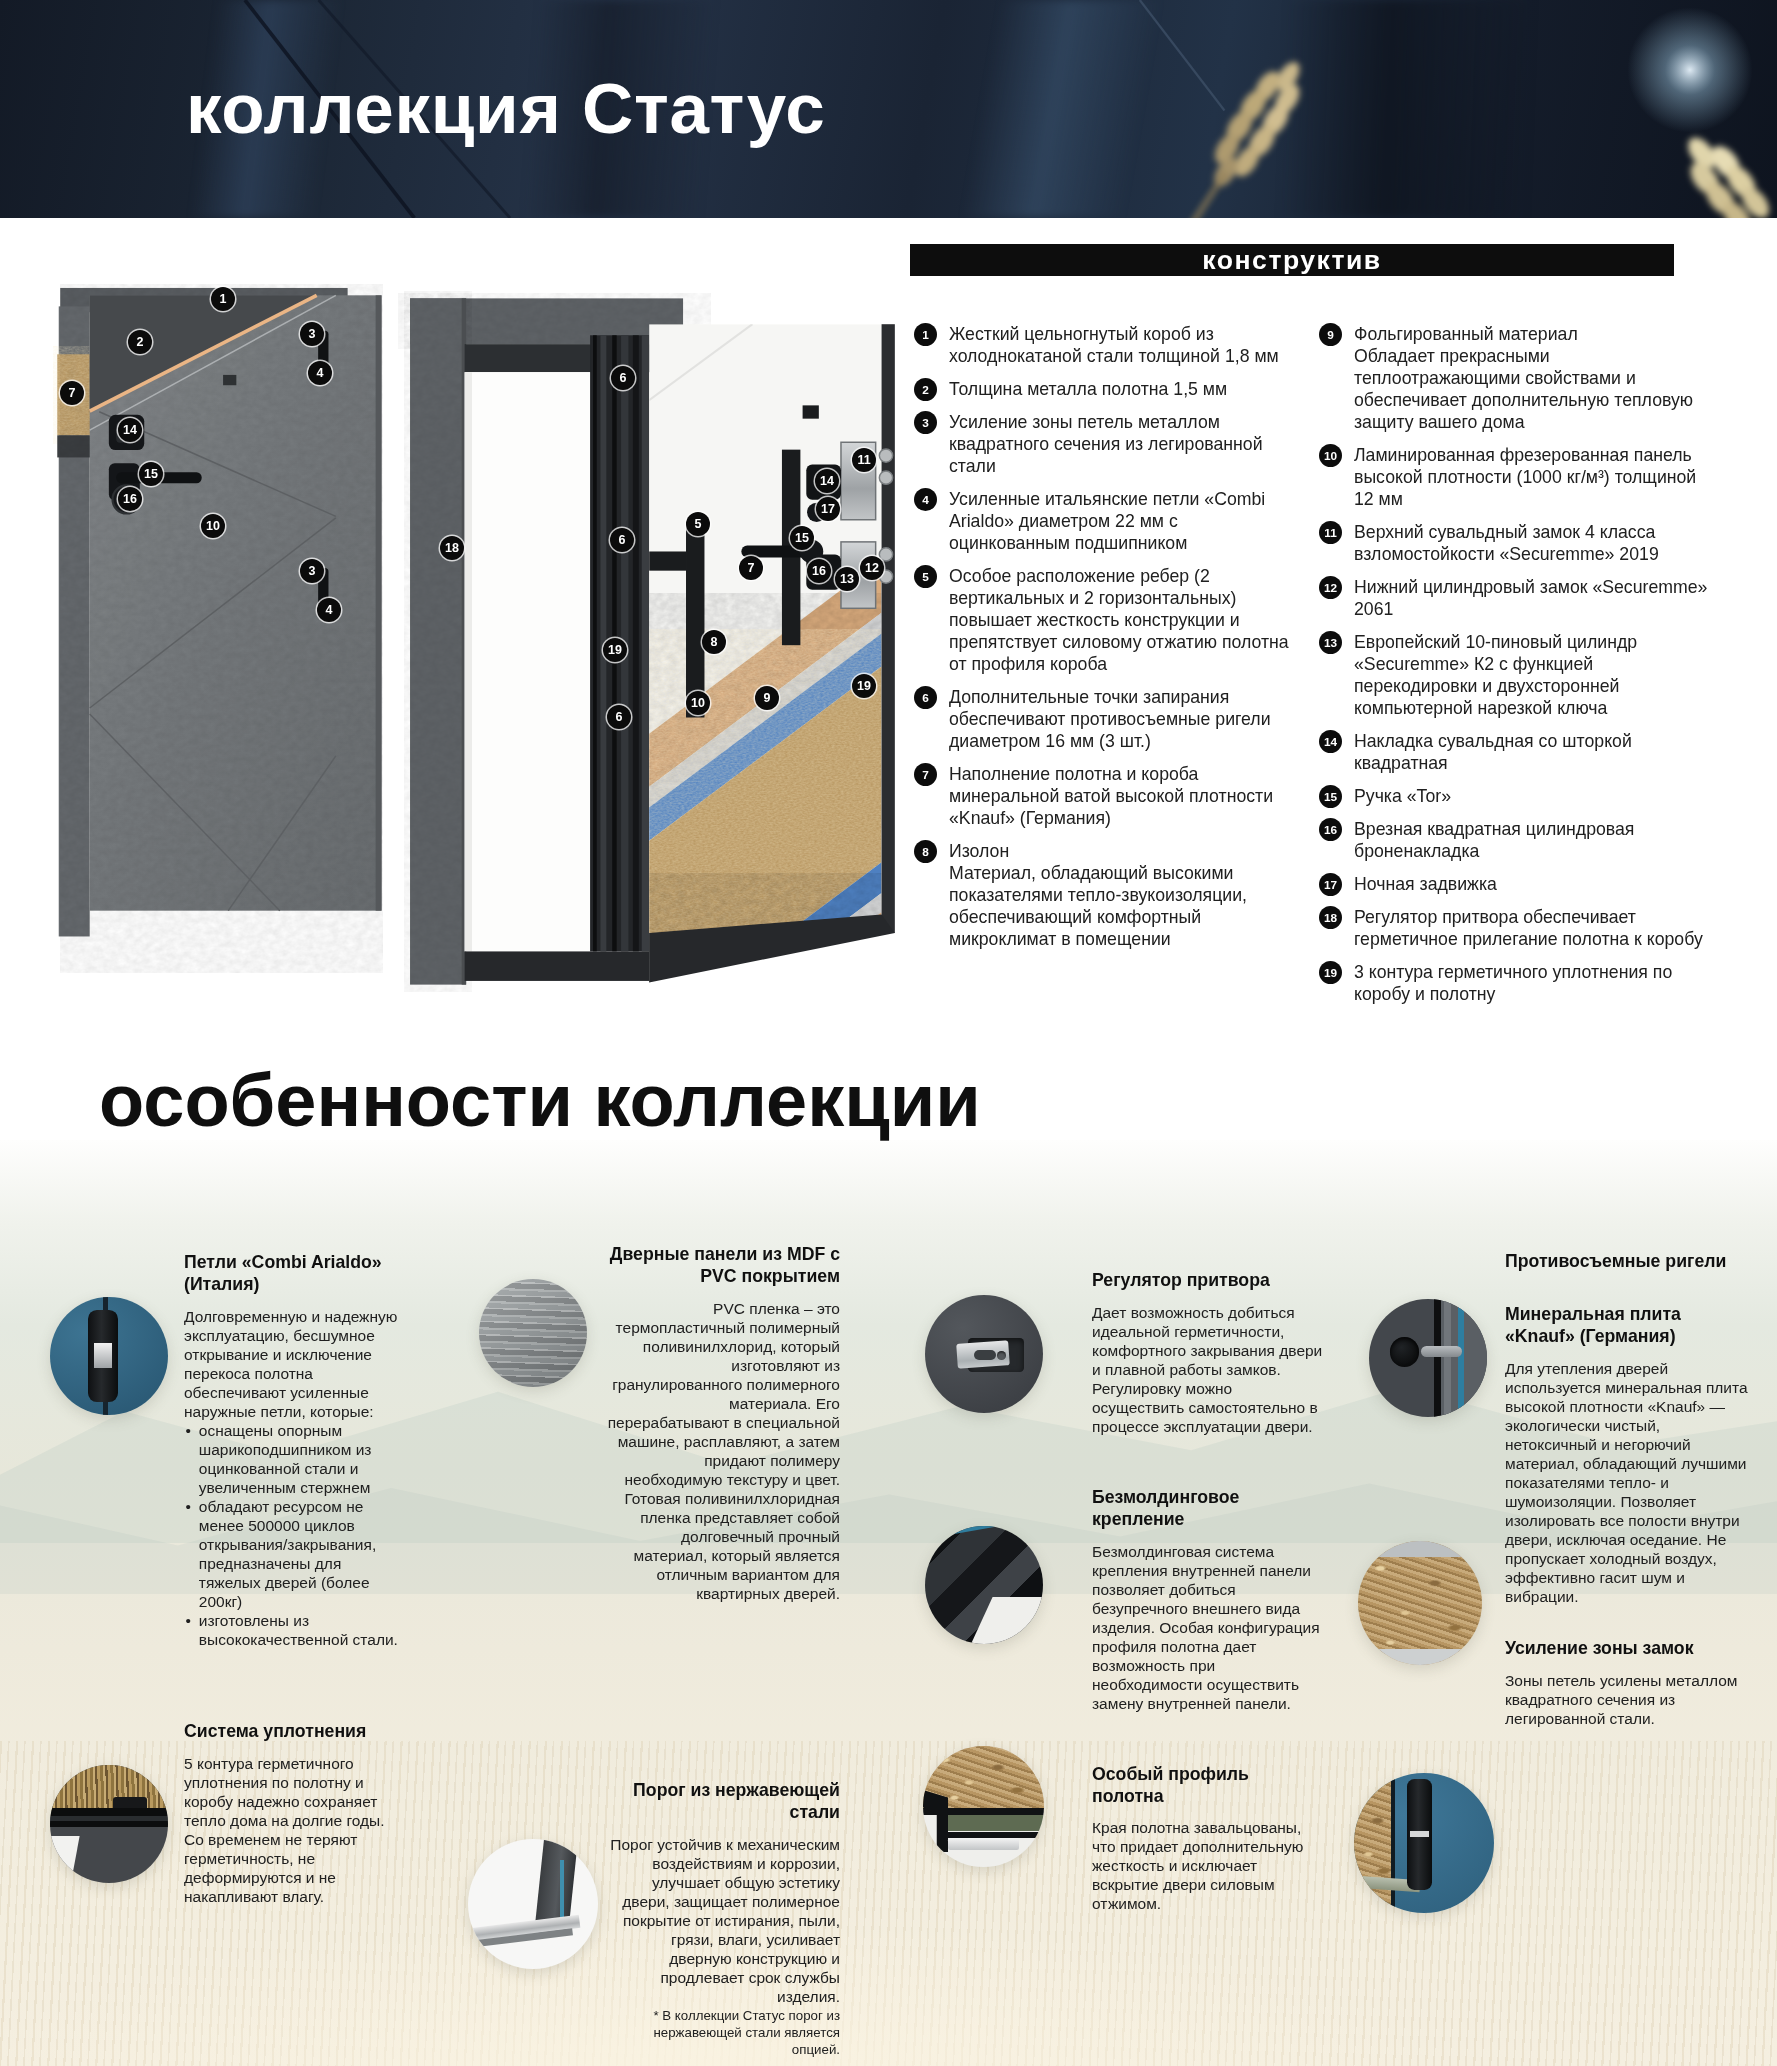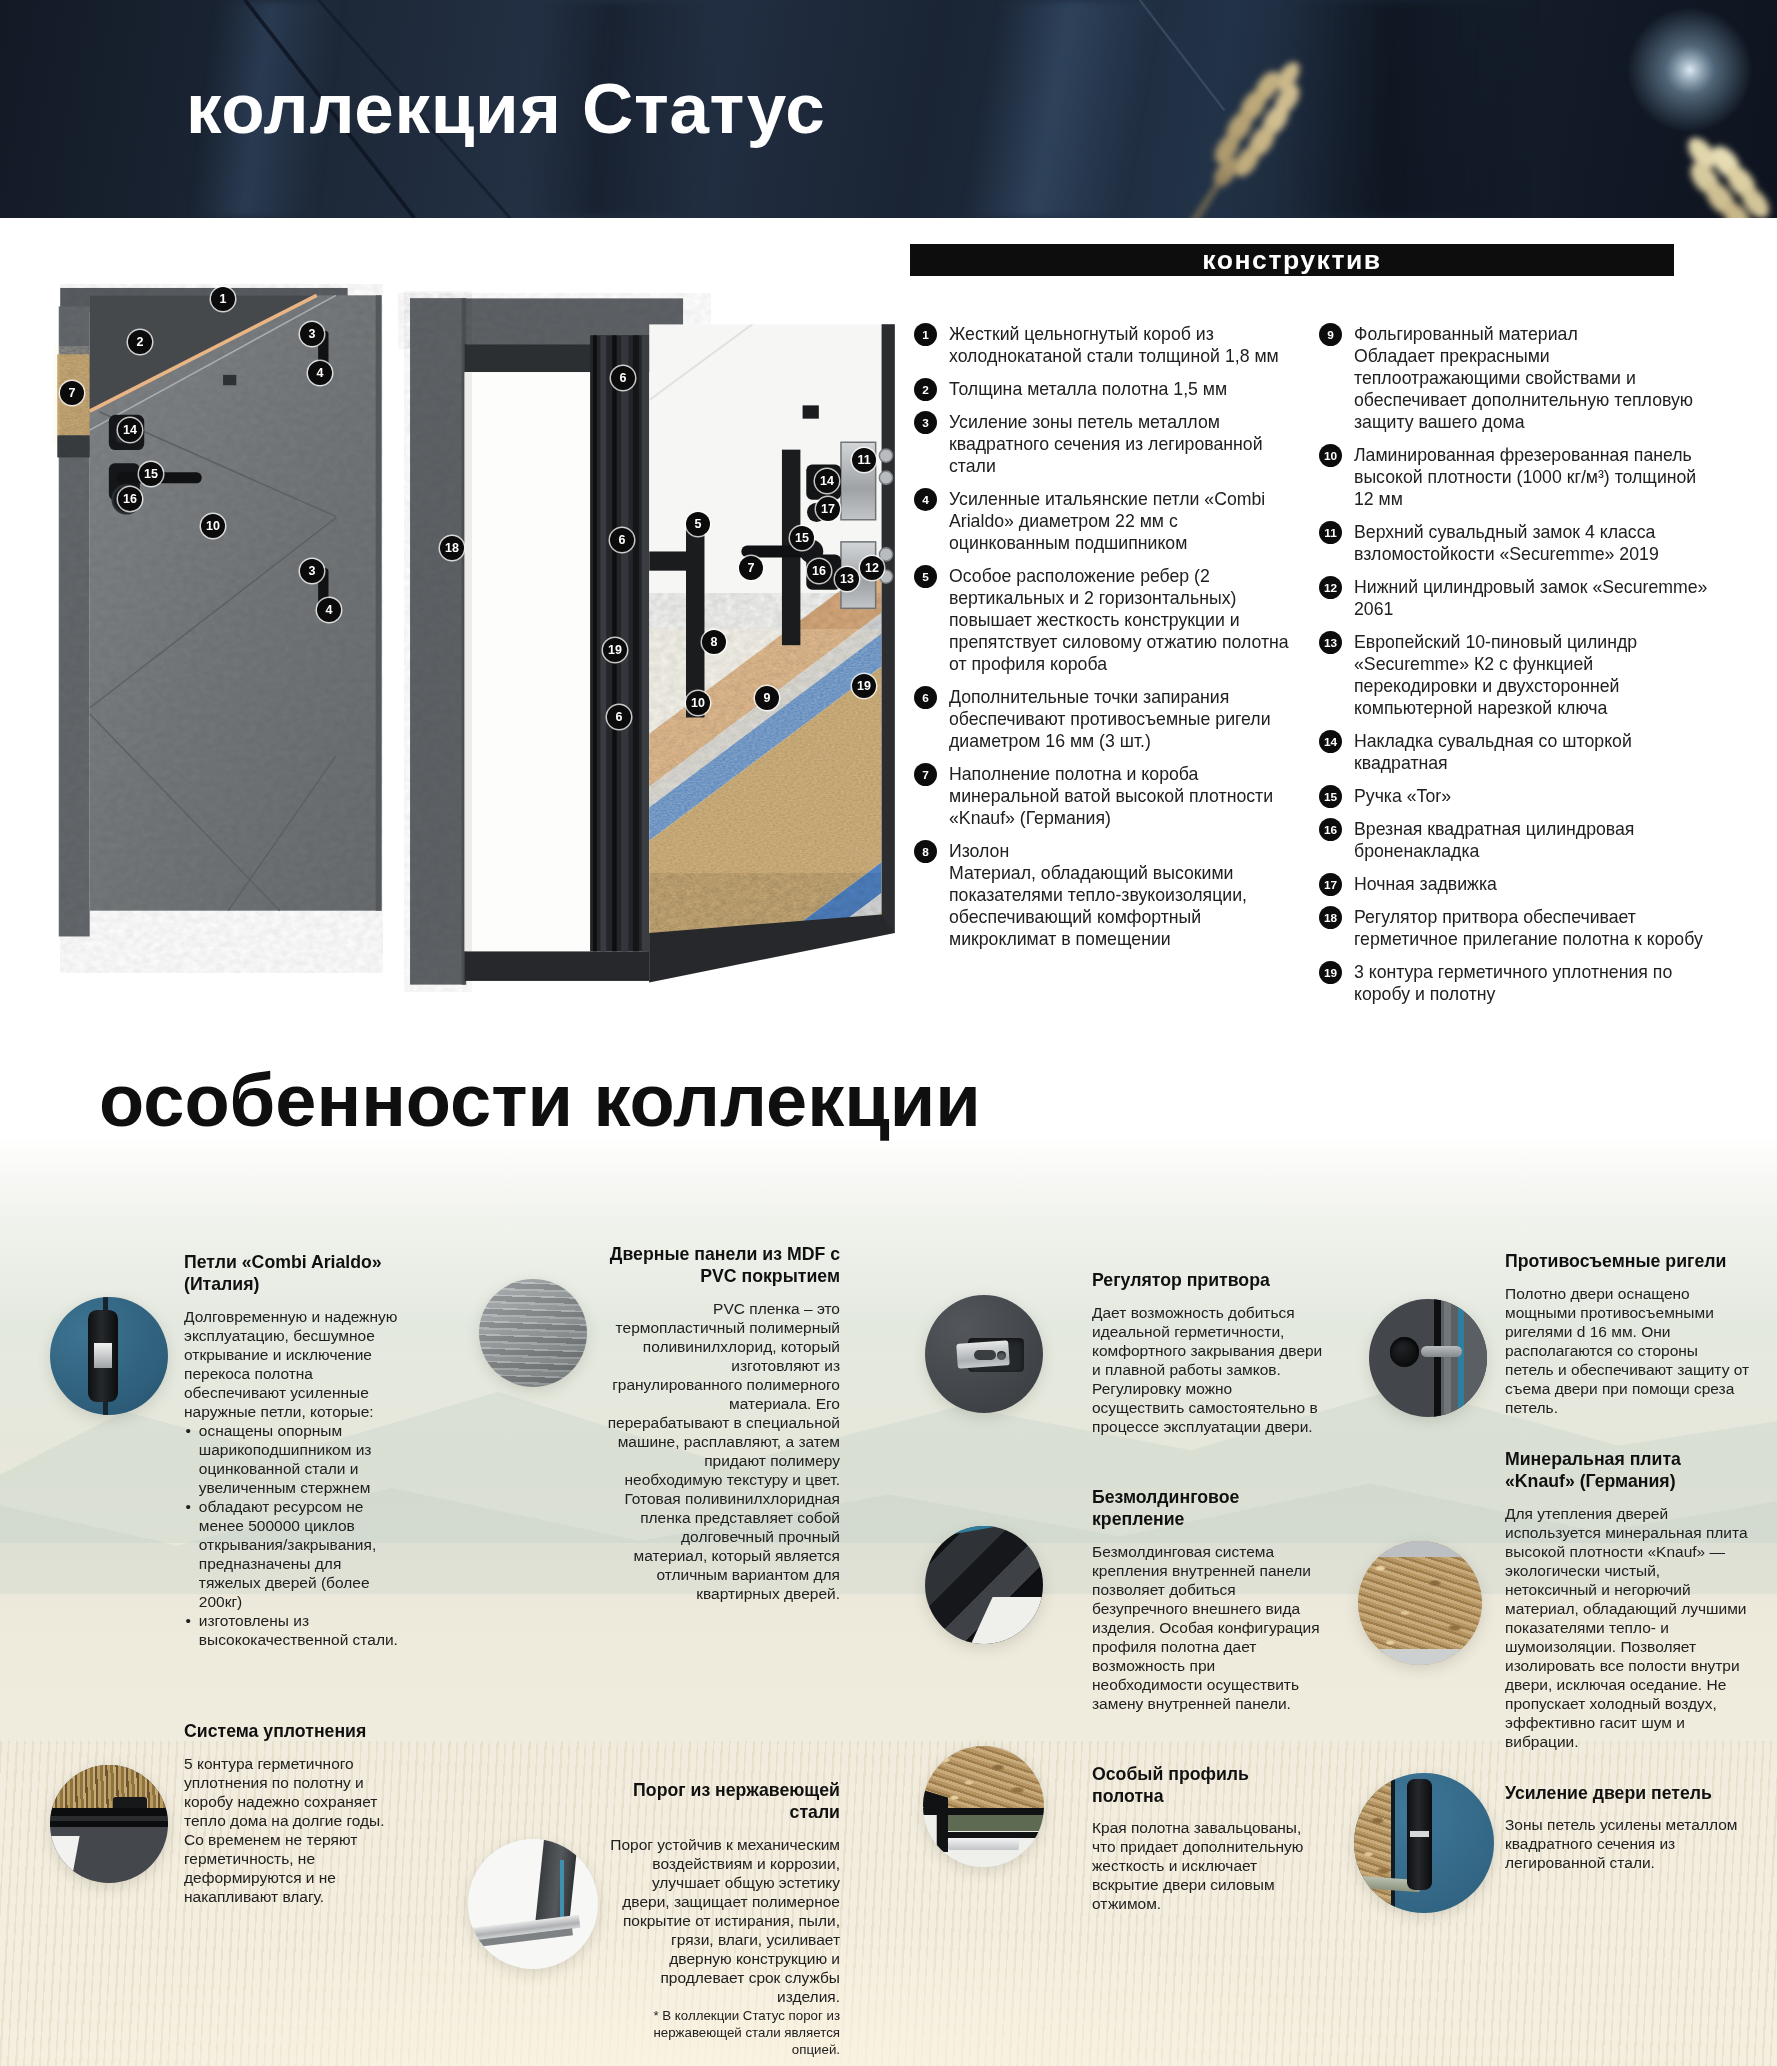--- a/index.html
+++ b/index.html
@@ -417,28 +417,27 @@
           <p class="f-body">Безмолдинговая система крепления внутренней панели позволяет добиться безупречного внешнего вида изделия. Особая конфигурация профиля полотна дает возможность при необходимости осуществить замену внутренней панели.</p>
         </div>
         <div class="f-block">
           <h3 class="f-title">Особый профиль полотна</h3>
           <p class="f-body">Края полотна завальцованы, что придает дополнительную жесткость и исключает вскрытие двери силовым отжимом.</p>
         </div>
       </div>
     <div class="f-col f-col-4">
         <div class="f-block">
           <h3 class="f-title">Противосъемные ригели</h3>
-          <p class="f-body">Полотно двери оснащено мощными противосъемными ригелями d 16 мм. Они располагаются со стороны петель и обеспечивают защиту от съема двери при помощи среза петель.</p>
         </div>
         <div class="f-block">
           <h3 class="f-title">Минеральная плита «Knauf» (Германия)</h3>
           <p class="f-body">Для утепления дверей используется минеральная плита высокой плотности «Knauf» — экологически чистый, нетоксичный и негорючий материал, обладающий лучшими показателями тепло- и шумоизоляции. Позволяет изолировать все полости внутри двери, исключая оседание. Не пропускает холодный воздух, эффективно гасит шум и вибрации.</p>
         </div>
         <div class="f-block">
-          <h3 class="f-title">Усиление двери петель</h3>
+          <h3 class="f-title">Усиление зоны замок</h3>
           <p class="f-body">Зоны петель усилены металлом квадратного сечения из легированной стали.</p>
         </div>
       </div>
 
     <div class="photo-circle c-hinge">
       <div class="gap"></div>
       <div class="bar"></div>
       <div class="pin"></div>
     </div>
     <div class="photo-circle c-seal">

